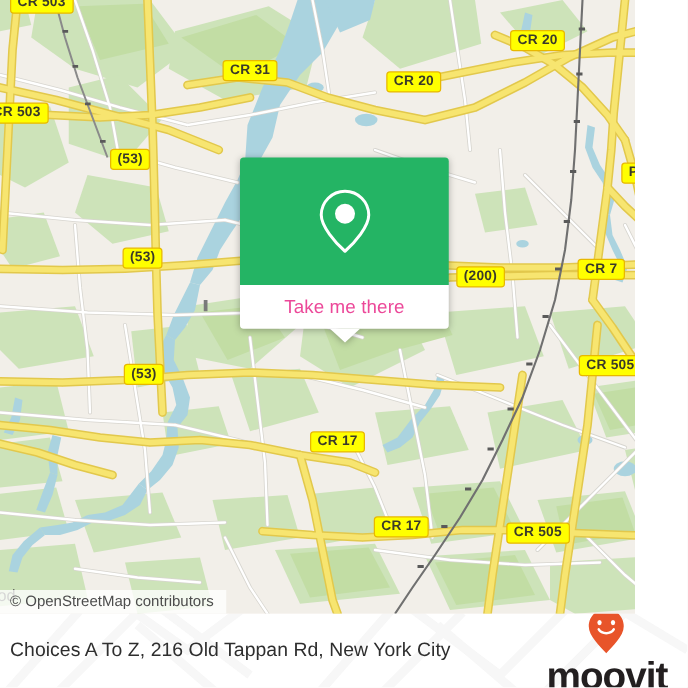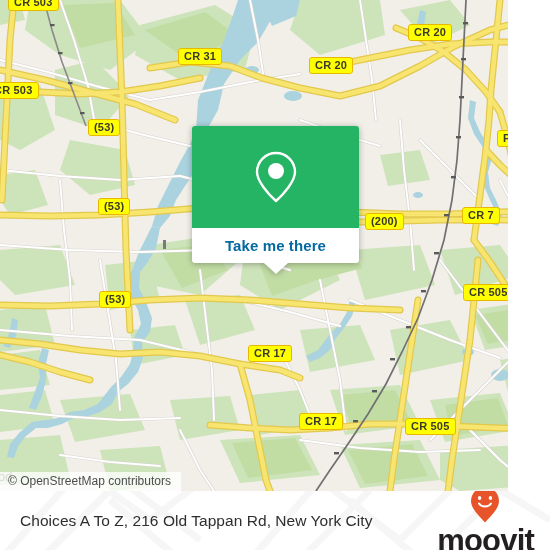--- a/index.html
+++ b/index.html
@@ -98,25 +98,24 @@
     justify-content: center;
   }
   .popup-pin { display: block; }
   .popup-footer {
     background: #ffffff;
     border-radius: 0 0 3px 3px;
     height: 35px;
     display: flex;
     align-items: center;
     justify-content: center;
-    color: #0369a1;
+    color: #ec4899;
     font-size: 15px;
     font-family: "Liberation Sans", sans-serif;
     letter-spacing: 0.1px;
-    font-weight: bold;
   }
   .popup-tail {
     position: absolute;
     left: 50%;
     top: 137px;
     margin-left: -12px;
     width: 0;
     height: 0;
     border-left: 12px solid transparent;
     border-right: 12px solid transparent;
@@ -141,21 +140,21 @@
     opacity: 0.055;
     pointer-events: none;
   }
   .footer-inner {
     position: absolute;
     left: 0; top: 0;
     width: 550px;
     height: 59px;
     display: flex;
     align-items: center;
-    padding: 0 16px 0 20px;
+    padding: 0 16px 0 8px;
     box-sizing: border-box;
     justify-content: space-between;
   }
   .footer-title {
     color: #2e2e2e;
     font-size: 15.5px;
     font-family: "Liberation Sans", sans-serif;
     letter-spacing: 0.05px;
     white-space: nowrap;
   }

